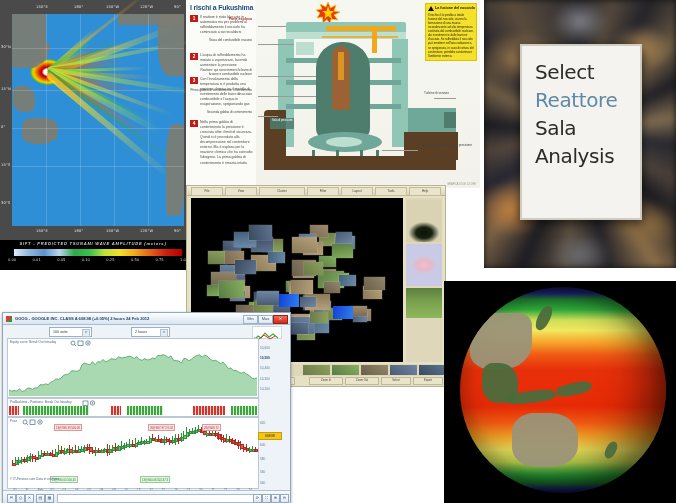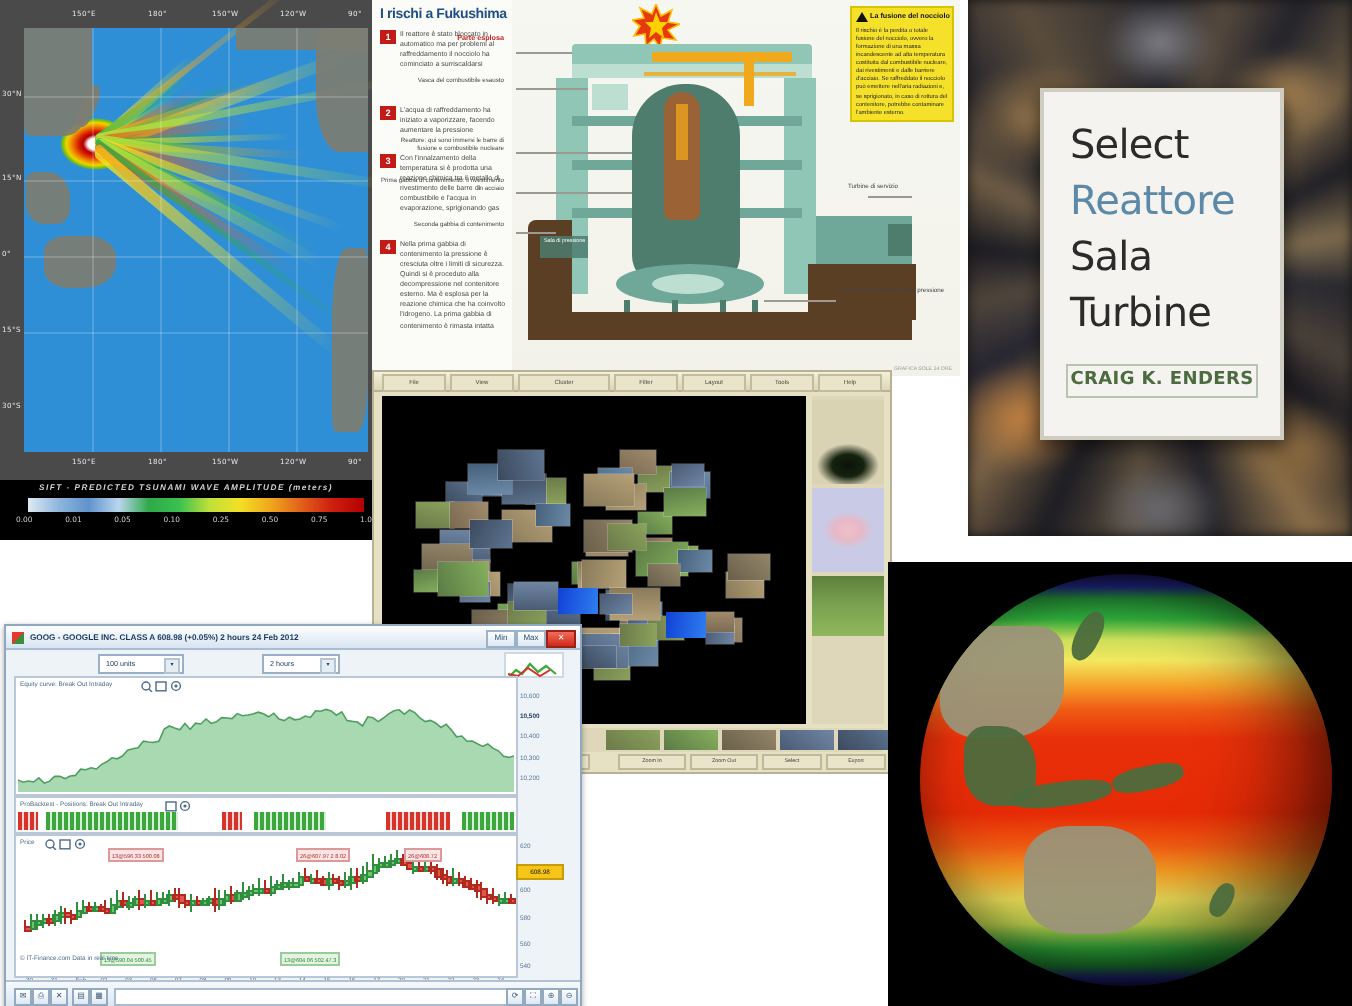--- a/index.html
+++ b/index.html
@@ -341,22 +341,21 @@
     <div class="source">GRAFICA SOLE 24 ORE</div>
   </div>
 </div>
 
 <div class="panel" id="book">
   <div class="blur"></div>
   <div class="cover">
     <div class="ttl" style="top:14px;">Select</div>
     <div class="ttl blue" style="top:42px;">Reattore</div>
     <div class="ttl" style="top:70px;">Sala</div>
-    <div class="ttl" style="top:98px;">Turbine</div>
-    <div class="author">CRAIG K. ENDERS</div>
+    <div class="ttl" style="top:98px;">Analysis</div>
   </div>
 </div>
 
 <div class="panel" id="browser">
   <div class="tbar">
     <div class="tbtn" style="left:4px;width:30px;">File</div>
     <div class="tbtn" style="left:38px;width:30px;">View</div>
     <div class="tbtn" style="left:72px;width:44px;">Cluster</div>
     <div class="tbtn" style="left:120px;width:30px;">Filter</div>
     <div class="tbtn" style="left:154px;width:30px;">Layout</div>

